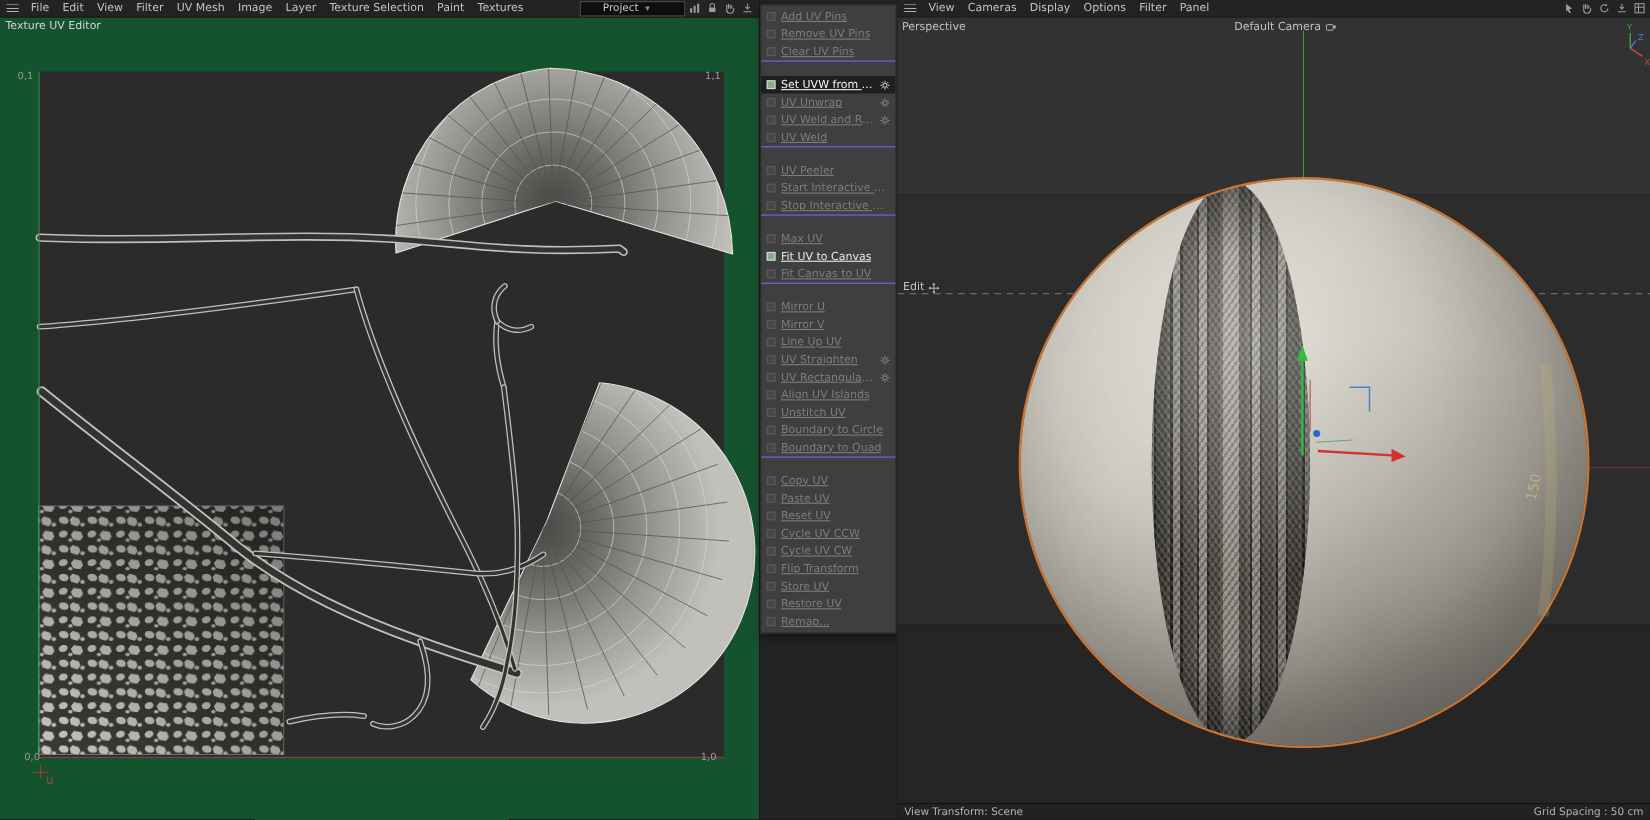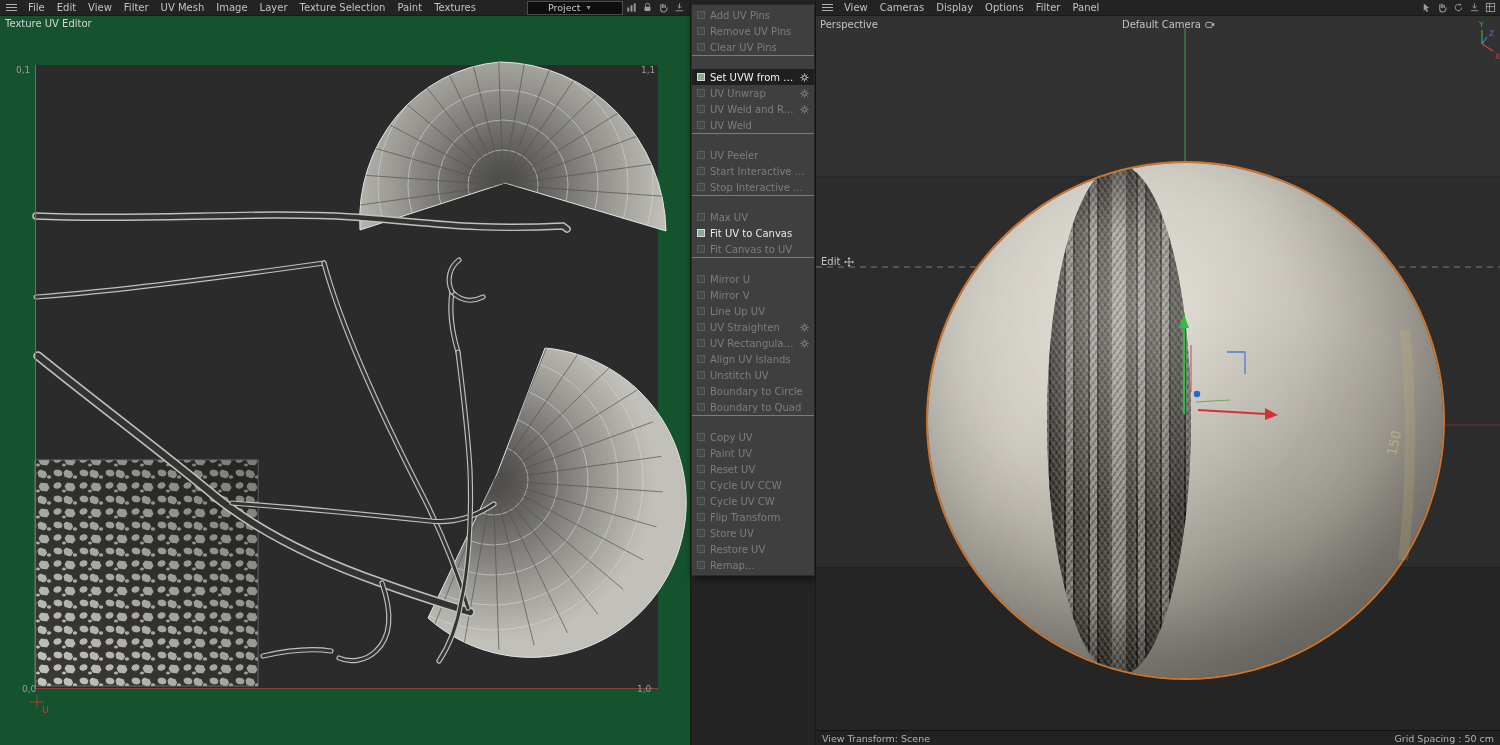--- a/index.html
+++ b/index.html
@@ -22,21 +22,21 @@
   .uv-svg{position:absolute;left:0;top:0;}
   .uv-corner{position:absolute;font-size:9px;color:#9c9c9c;}
   .pane-status{position:absolute;left:0;bottom:0;width:100%;height:15px;background:#202020;
                border-top:1px solid #121212;box-sizing:border-box;display:flex;align-items:center;
                font-size:9.5px;color:#b2b2b2;padding:0 6px;}
   
   .mid-col{position:absolute;left:690px;top:0;width:126px;height:745px;background:#242424;
            border-left:1px solid #1a1a1a;border-right:1px solid #1a1a1a;box-sizing:border-box;}
   .uv-menu-list{position:absolute;left:0px;top:4px;width:124px;background:#3f3f3f;border:1px solid #2b2b2b;
                 box-shadow:2px 3px 9px rgba(0,0,0,.55);padding:2px 0;box-sizing:border-box;}
-  .menu-item{display:flex;align-items:center;height:16px;padding:0 5px;gap:5px;font-size:10px;color:#9a9a9a;cursor:default;}
+  .menu-item{display:flex;align-items:center;height:16px;padding:0 5px;gap:5px;font-size:10px;color:#9a9a9a;cursor:default;text-decoration:underline;}
   .menu-item.disabled{color:#7d7d7d;}
   .menu-item.enabled{color:#e8e8e8;}
   .menu-item.selected{background:#1f1f1f;color:#f2f2f2;}
   .mi-label{white-space:nowrap;overflow:hidden;text-overflow:ellipsis;}
   .mi-icon{width:8px;height:8px;border:1px solid #6e6e6e;flex:none;box-sizing:border-box;background:rgba(120,120,120,.15);}
   .menu-item.disabled .mi-icon{border-color:#5c5c5c;}
   .menu-item.selected .mi-icon{background:#4a7fd0;border-color:#a9c6ea;}
   .menu-item.enabled .mi-icon{background:#8fa98f;border-color:#cfe0cf;}
   .mi-gear{display:none;margin-left:auto;color:#8f8f8f;line-height:0;flex:none;}
   .menu-item.has-gear .mi-gear{display:block;}
@@ -420,21 +420,21 @@
           <span class="mi-label">Boundary to Quad</span>
 
         </div>
         <div class="menu-item disabled">
           <span class="mi-icon"></span>
           <span class="mi-label">Copy UV</span>
 
         </div>
         <div class="menu-item disabled">
           <span class="mi-icon"></span>
-          <span class="mi-label">Paint UV</span>
+          <span class="mi-label">Paste UV</span>
 
         </div>
         <div class="menu-item disabled">
           <span class="mi-icon"></span>
           <span class="mi-label">Reset UV</span>
 
         </div>
         <div class="menu-item disabled">
           <span class="mi-icon"></span>
           <span class="mi-label">Cycle UV CCW</span>

